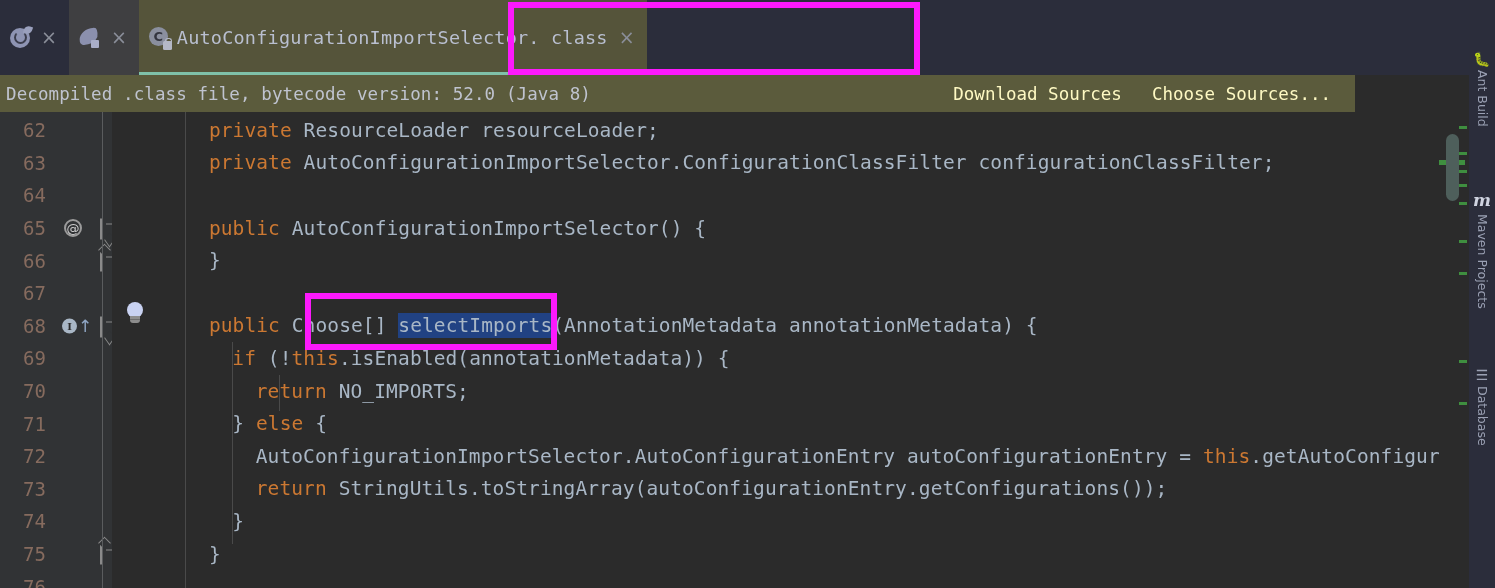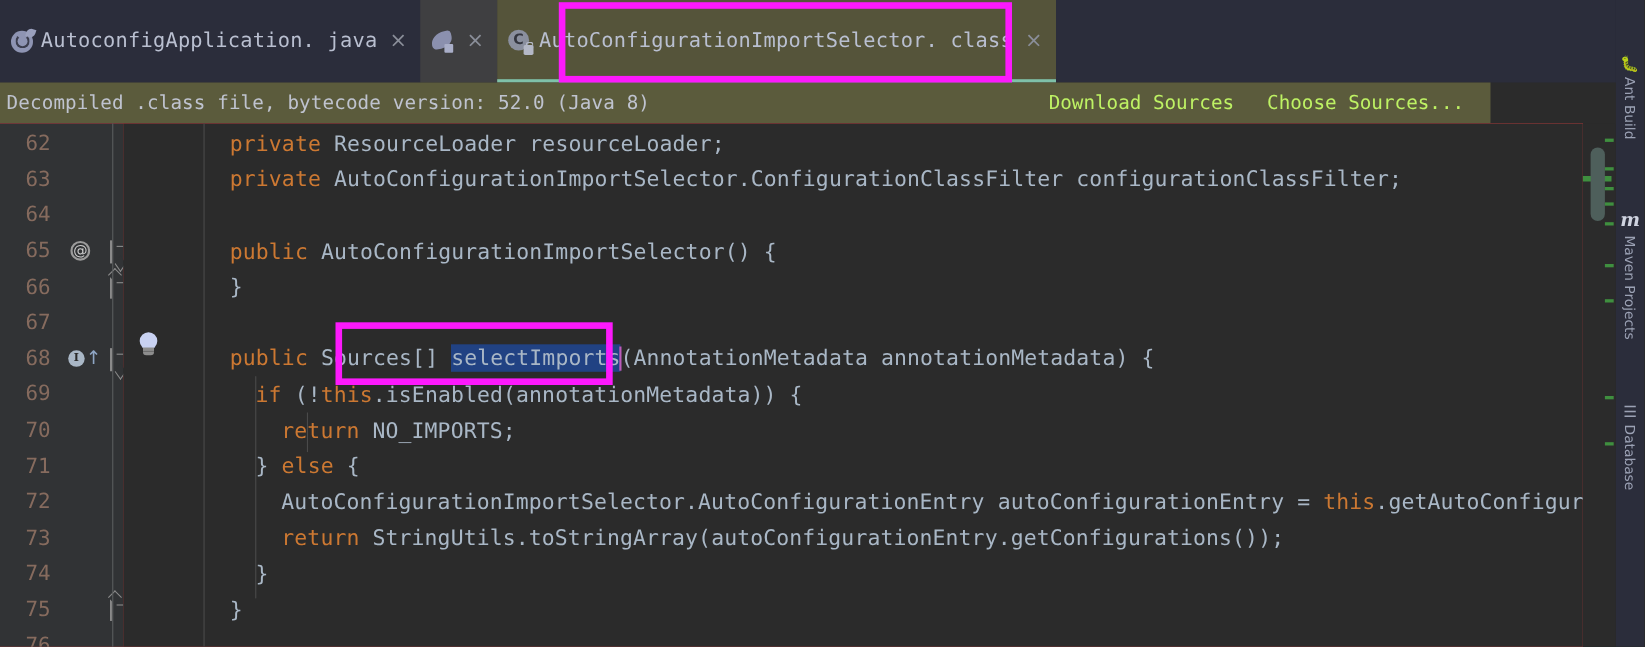--- a/index.html
+++ b/index.html
@@ -109,21 +109,21 @@
     width: 1355px; height: 37px;
     background: #5b5b3c;
     display: flex; align-items: center;
     padding: 0 24px 0 6px;
     font-family: "DejaVu Sans Mono", monospace;
     font-size: 17.5px;
     color: #bfc3cf;
   }
   #notif-text { flex: 1; white-space: nowrap; letter-spacing: .1px; }
   .notif-link {
-    color: #bef264; margin-left: 30px; white-space: nowrap;
+    color: #fef9c3; margin-left: 30px; white-space: nowrap;
     cursor: pointer; font-size: 17.5px;
   }
 
   
   #editor {
     position: absolute; left: 0; top: 112px;
     width: 1439px; height: 588px;
     background: #ef4444; overflow: hidden;
   }
   #gutter {
@@ -302,21 +302,20 @@
 <body>
 
 <div id="app">
 
   <div id="tabbar">
 
     <div class="tab inactive-dark">
       <span class="icon-spring">
           <span class="leaf"></span>
         </span>
-      <span class="tab-label">AutoconfigApplication. java</span>
       <span class="tab-close">×</span>
     </div>
 
     <div class="tab inactive-mid">
       <span class="icon-leaf">
           <span class="lockb"></span>
         </span>
       <span class="tab-close">×</span>
     </div>
 
@@ -430,21 +429,21 @@
           <span class="codeline" style="left: 96.88px;"><span class="id">}</span></span>
         </div>
         <div class="row" style="top: 165px;">
           <span class="codeline" style="left: 50px;"></span>
         </div>
         <div class="g-bulb" style="position: absolute; top: 201.6px; left: 12px;">
           <span class="glass"></span>
           <span class="base"></span>
         </div>
         <div class="row" style="top: 197.6px;">
-          <span class="codeline" style="left: 96.88px;"><span class="kw">public </span><span class="id">Sources[] </span><span class="sel-token">selectImports</span><span class="caret"></span><span class="id">(AnnotationMetadata annotationMetadata) {</span></span>
+          <span class="codeline" style="left: 96.88px;"><span class="kw">public </span><span class="id">Choose[] </span><span class="sel-token">selectImports</span><span class="caret"></span><span class="id">(AnnotationMetadata annotationMetadata) {</span></span>
         </div>
         <div class="row" style="top: 230.2px;">
           <span class="codeline" style="left: 120.32px;"><span class="kw">if </span><span class="id">(!</span><span class="kw">this</span><span class="id">.isEnabled(annotationMetadata)) {</span></span>
         </div>
         <div class="row" style="top: 262.8px;">
           <span class="codeline" style="left: 143.76px;"><span class="kw">return </span><span class="id">NO_IMPORTS;</span></span>
         </div>
         <div class="row" style="top: 295.4px;">
           <span class="codeline" style="left: 120.32px;"><span class="id">} </span><span class="kw">else </span><span class="id">{</span></span>
         </div>

